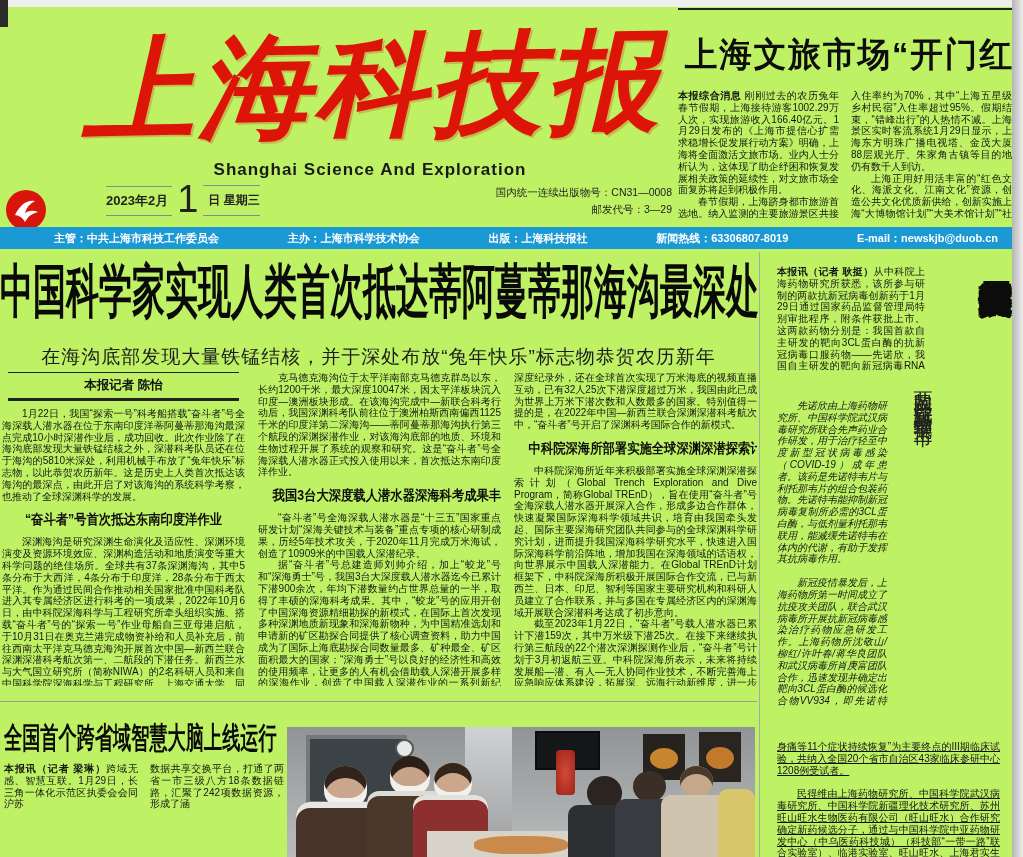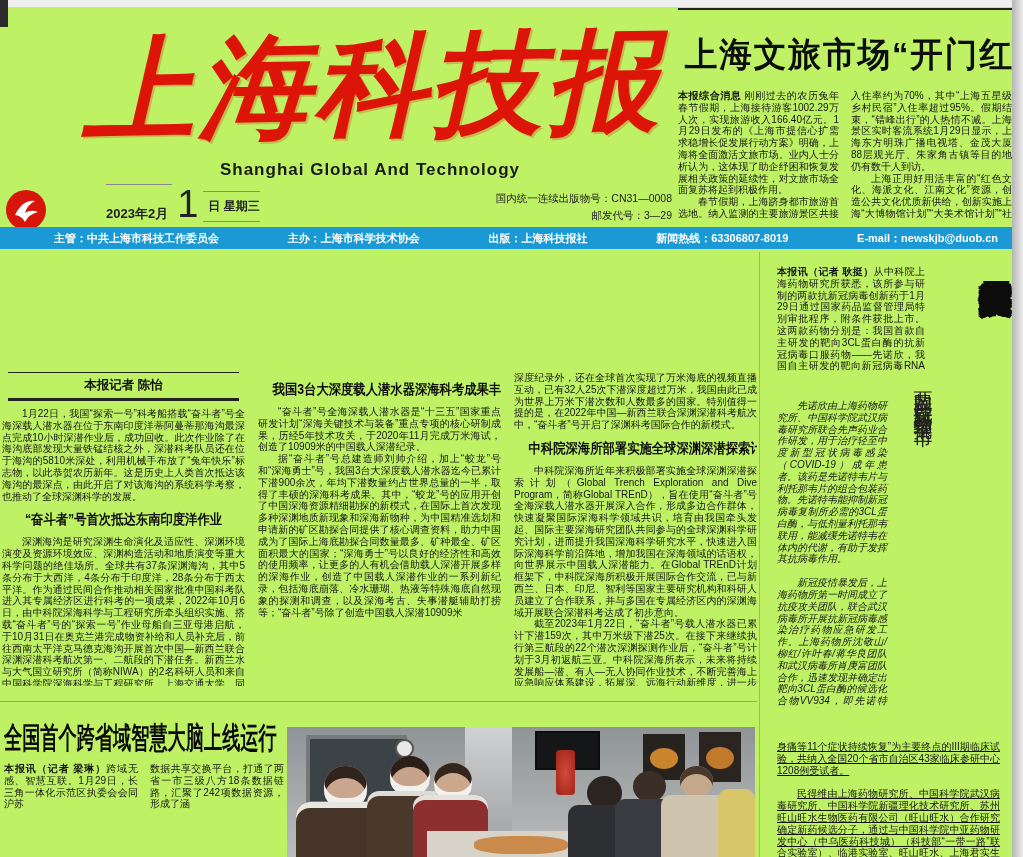--- a/index.html
+++ b/index.html
@@ -12,21 +12,21 @@
               background:linear-gradient(to right,#b5b5b5,#ededed);}
   
   .brand-title{position:absolute;left:82px;top:26px;width:590px;font-size:112px;line-height:1.05;
                font-family:"DejaVu Serif","Liberation Serif",serif;font-weight:900;font-style:italic;
                color:#dd1508;letter-spacing:4px;white-space:nowrap;transform:rotate(-1deg);
                text-shadow:2px 2px 0 rgba(221,21,8,.25);}
   .brand-sub{position:absolute;left:150px;top:160px;width:440px;text-align:center;
              font-size:17px;font-weight:bold;letter-spacing:1px;color:#1a1a1a;}
   .date-row{position:absolute;left:106px;top:184px;width:566px;display:flex;align-items:center;}
   .date-left{display:flex;align-items:center;font-weight:bold;color:#222;}
-  .date-ym{font-size:13px;border-top:1px solid #8a8a8a;border-bottom:1px solid #8a8a8a;padding:20px 4px 5px 0;}
+  .date-ym{font-size:13px;border-top:1px solid #8a8a8a;border-bottom:1px solid #8a8a8a;padding:5px 4px 5px 0;}
   .date-day{font-size:38px;font-weight:400;line-height:.85;margin:0 5px;position:relative;top:-2px;}
   .date-rest{font-size:12px;border-top:1px solid #8a8a8a;border-bottom:1px solid #8a8a8a;padding:6px 0 6px 5px;}
   .issue-block{font-size:10.5px;line-height:1.6;color:#222;margin-left:55px;}
   .pub-block{font-size:10.5px;line-height:1.6;color:#222;margin-left:48px;text-align:right;flex:1;}
   .logo{position:absolute;left:5px;top:189px;width:42px;height:42px;}
   
   .tr-art{position:absolute;left:678px;top:8px;width:334px;height:219px;}
   .tr-rule{border-top:2px solid #222;margin-bottom:22px;}
   .tr-head{font-size:34px;font-weight:900;letter-spacing:2px;white-space:nowrap;text-align:center;
            color:#0d0d0d;margin-bottom:12px;transform:scaleX(.96);transform-origin:center;}
@@ -81,21 +81,21 @@
 </head>
 <body>
 
 <div class="page">
 
   <div class="edge-top"></div>
   <div class="corner-notch"></div>
 
   <div>
     <div class="brand-title">上海科技报</div>
-    <div class="brand-sub">Shanghai Global And Technology</div>
+    <div class="brand-sub">Shanghai Science And Exploration</div>
 
     <div class="date-row">
       <div class="date-left">
         <span class="date-ym">2023年2月</span>
         <span class="date-day">1</span>
         <span class="date-rest">日 星期三</span>
       </div>
       <div class="pub-block">
         <div>国内统一连续出版物号：CN31—0008</div>
         <div>邮发代号：3—29</div>
@@ -126,29 +126,34 @@
   </div>
 
   <div class="info-bar">
     <span>主管：中共上海市科技工作委员会</span>
     <span>主办：上海市科学技术协会</span>
     <span>出版：上海科技报社</span>
     <span>新闻热线：63306807-8019</span>
     <span>E-mail：newskjb@duob.cn</span>
   </div>
 
+  <div class="main-head-wrap">
+    <div class="main-head">中国科学家实现人类首次抵达蒂阿蔓蒂那海沟最深处</div>
+  </div>
+  <div class="main-sub">在海沟底部发现大量铁锰结核，并于深处布放“兔年快乐”标志物恭贺农历新年</div>
 
   <div class="main-cols">
     <div class="mcol">
       <div class="byline-box">本报记者 陈怡</div>
       <p class="p">1月22日，我国“探索一号”科考船搭载“奋斗者”号全海深载人潜水器在位于东南印度洋蒂阿蔓蒂那海沟最深点完成10小时深潜作业后，成功回收。此次作业除了在海沟底部发现大量铁锰结核之外，深潜科考队员还在位于海沟的5810米深处，利用机械手布放了“兔年快乐”标志物，以此恭贺农历新年。这是历史上人类首次抵达该海沟的最深点，由此开启了对该海沟的系统科学考察，也推动了全球深渊科学的发展。</p>
       <div class="colsub">“奋斗者”号首次抵达东南印度洋作业</div>
       <p class="p">深渊海沟是研究深渊生命演化及适应性、深渊环境演变及资源环境效应、深渊构造活动和地质演变等重大科学问题的绝佳场所。全球共有37条深渊海沟，其中5条分布于大西洋，4条分布于印度洋，28条分布于西太平洋。作为通过民间合作推动相关国家批准中国科考队进入其专属经济区进行科考的一项成果，2022年10月6日，由中科院深海科学与工程研究所牵头组织实施、搭载“奋斗者”号的“探索一号”作业母船自三亚母港启航，于10月31日在奥克兰港完成物资补给和人员补充后，前往西南太平洋克马德克海沟开展首次中国—新西兰联合深渊深潜科考航次第一、二航段的下潜任务。新西兰水与大气国立研究所（简称NIWA）的2名科研人员和来自中国科学院深海科学与工程研究所、上海交通大学、同济大学、浙江大学、青岛华大基因研究院、海南热带海洋学院、海南深科海洋技术服务有限公司的科考队员共同参航。</p>
     </div>
     <div class="mcol">
+      <p class="p">克马德克海沟位于太平洋南部克马德克群岛以东，长约1200千米，最大深度10047米，因太平洋板块沉入印度—澳洲板块形成。在该海沟完成中—新联合科考行动后，我国深渊科考队前往位于澳洲柏斯西南偏西1125千米的印度洋第二深海沟——蒂阿蔓蒂那海沟执行第三个航段的深渊探潜作业，对该海沟底部的地质、环境和生物过程开展了系统的观察和研究。这是“奋斗者”号全海深载人潜水器正式投入使用以来，首次抵达东南印度洋作业。</p>
       <div class="colsub">我国3台大深度载人潜水器深海科考成果丰硕</div>
       <p class="p">“奋斗者”号全海深载人潜水器是“十三五”国家重点研发计划“深海关键技术与装备”重点专项的核心研制成果，历经5年技术攻关，于2020年11月完成万米海试，创造了10909米的中国载人深潜纪录。</p>
       <p class="p">据“奋斗者”号总建造师刘帅介绍，加上“蛟龙”号和“深海勇士”号，我国3台大深度载人潜水器迄今已累计下潜900余次，年均下潜数量约占世界总量的一半，取得了丰硕的深海科考成果。其中，“蛟龙”号的应用开创了中国深海资源精细勘探的新模式，在国际上首次发现多种深渊地质新现象和深海新物种，为中国精准选划和申请新的矿区勘探合同提供了核心调查资料，助力中国成为了国际上海底勘探合同数量最多、矿种最全、矿区面积最大的国家；“深海勇士”号以良好的经济性和高效的使用频率，让更多的人有机会借助载人深潜开展多样的深海作业，创造了中国载人深潜作业的一系列新纪录，包括海底崩落、冷水珊瑚、热液等特殊海底自然现象的探测和调查，以及深海考古、失事潜艇辅助打捞等；“奋斗者”号除了创造中国载人深潜10909米</p>
     </div>
     <div class="mcol">
       <p class="p noind">深度纪录外，还在全球首次实现了万米海底的视频直播互动，已有32人25次下潜深度超过万米，我国由此已成为世界上万米下潜次数和人数最多的国家。特别值得一提的是，在2022年中国—新西兰联合深渊深潜科考航次中，“奋斗者”号开启了深渊科考国际合作的新模式。</p>
       <div class="colsub">中科院深海所部署实施全球深渊深潜探索计划</div>
       <p class="p">中科院深海所近年来积极部署实施全球深渊深潜探索计划（Global Trench Exploration and Dive Program，简称Global TREnD），旨在使用“奋斗者”号全海深载人潜水器开展深入合作，形成多边合作群体，快速凝聚国际深海科学领域共识，培育由我国牵头发起、国际主要深海研究团队共同参与的全球深渊科学研究计划，进而提升我国深海科学研究水平，快速进入国际深海科学前沿阵地，增加我国在深海领域的话语权，向世界展示中国载人深潜能力。在Global TREnD计划框架下，中科院深海所积极开展国际合作交流，已与新西兰、日本、印尼、智利等国家主要研究机构和科研人员建立了合作联系，并与多国在专属经济区内的深渊海域开展联合深潜科考达成了初步意向。</p>
       <p class="p">截至2023年1月22日，“奋斗者”号载人潜水器已累计下潜159次，其中万米级下潜25次。在接下来继续执行第三航段的22个潜次深渊探测作业后，“奋斗者”号计划于3月初返航三亚。中科院深海所表示，未来将持续发展船—潜、有人—无人协同作业技术，不断完善海上应急响应体系建设，拓展深、远海行动新维度，进一步操练运维队伍，以提升深海深渊科考、水下考古、特殊目标探测等作业能力，支撑深潜科学研究和国际合作取得更多创新成果。</p>
     </div>

